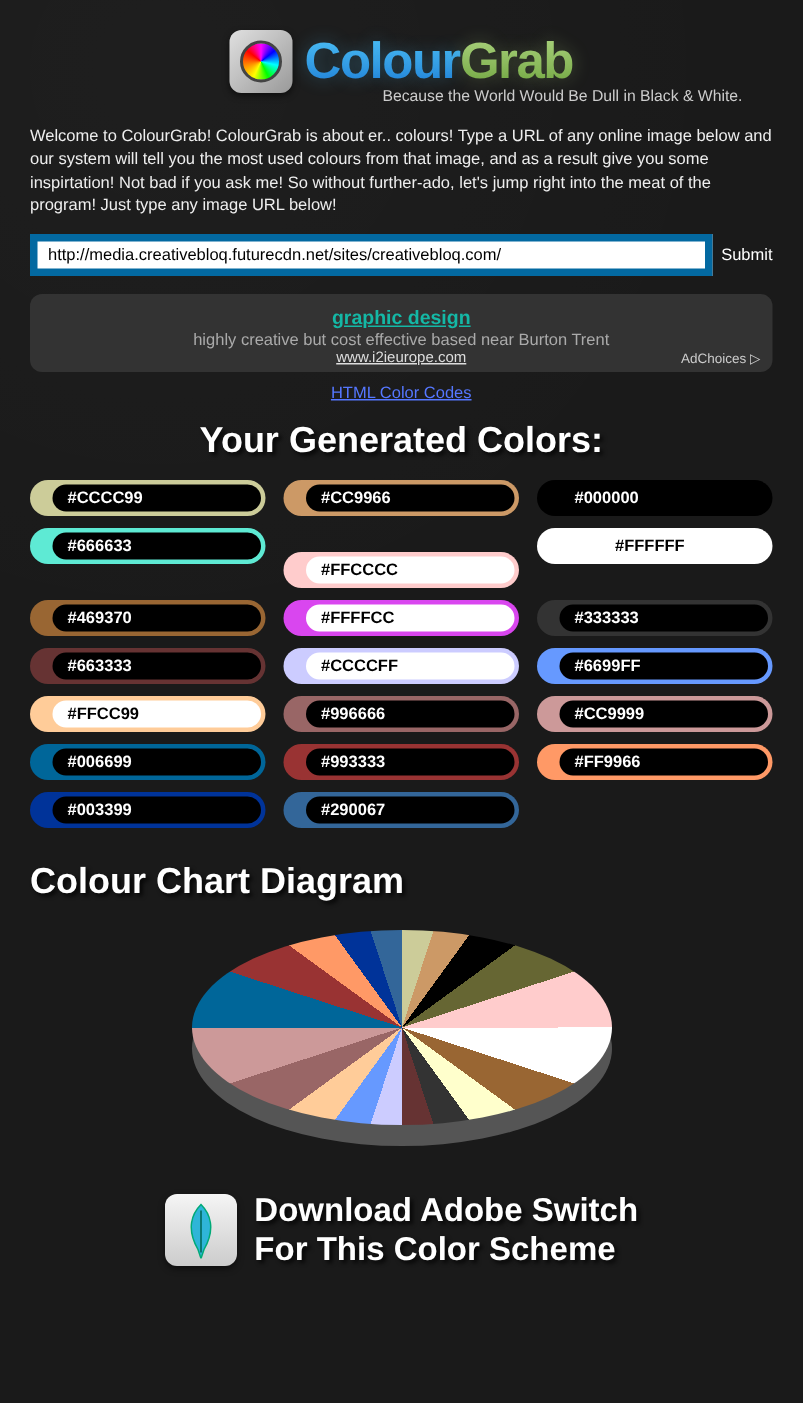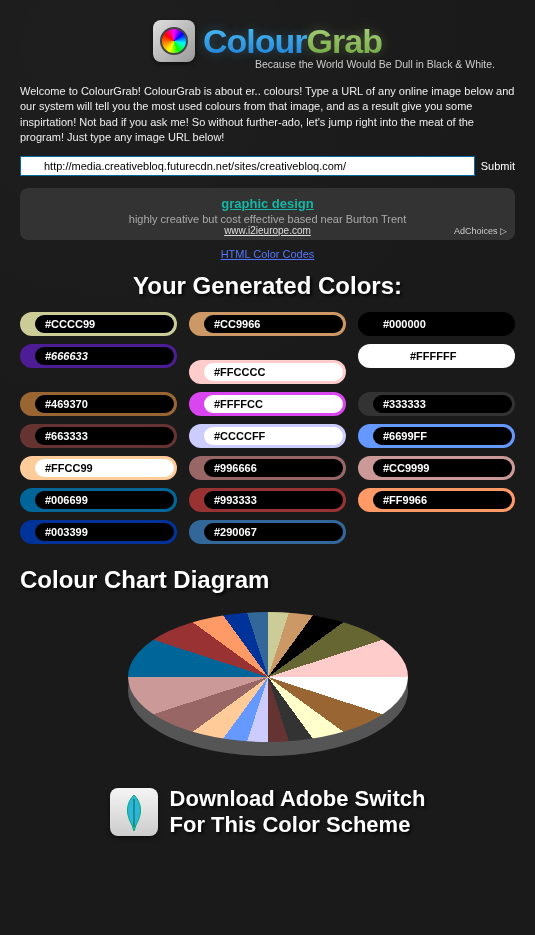--- a/index.html
+++ b/index.html
@@ -76,22 +76,22 @@
   margin-top: 10px;
   display: flex;
   gap: 6px;
   align-items: center;
 }
 .url-input {
   flex: 1;
   background: #fff;
   color: #000;
   font-size: 11px;
-  padding: 3px 23px;
-  border: 1px solid #0369a1;
+  padding: 3px 7px;
+  border: 5px solid #0369a1;
   font-family: Arial;
 }
 .submit-btn {
   background: transparent;
   border: none;
   color: #fff;
   font-size: 11px;
   cursor: pointer;
 }
 .ad-box {
@@ -263,21 +263,21 @@
 <div class="color-grid" id="color-grid">
     <div class="color-pill" style="background: rgb(204, 204, 153);">
       <div class="color-inner">#CCCC99</div>
     </div>
     <div class="color-pill" style="background: rgb(204, 153, 102);">
       <div class="color-inner">#CC9966</div>
     </div>
     <div class="color-pill" style="background: rgb(0, 0, 0);">
       <div class="color-inner">#000000</div>
     </div>
-    <div class="color-pill" style="background: #4c1d95; font-style: italic;">
+    <div class="color-pill" style="background: #5eead4;">
       <div class="color-inner">#666633</div>
     </div>
     <div class="color-pill" style="background: rgb(255, 204, 204); margin-top: 16px;">
       <div class="color-inner light">#FFCCCC</div>
     </div>
     <div class="color-pill" style="background: rgb(255, 255, 255); padding-left: 30px;">
       <div class="color-inner light">#FFFFFF</div>
     </div>
     <div class="color-pill" style="background: rgb(153, 102, 51);">
       <div class="color-inner">#469370</div>

